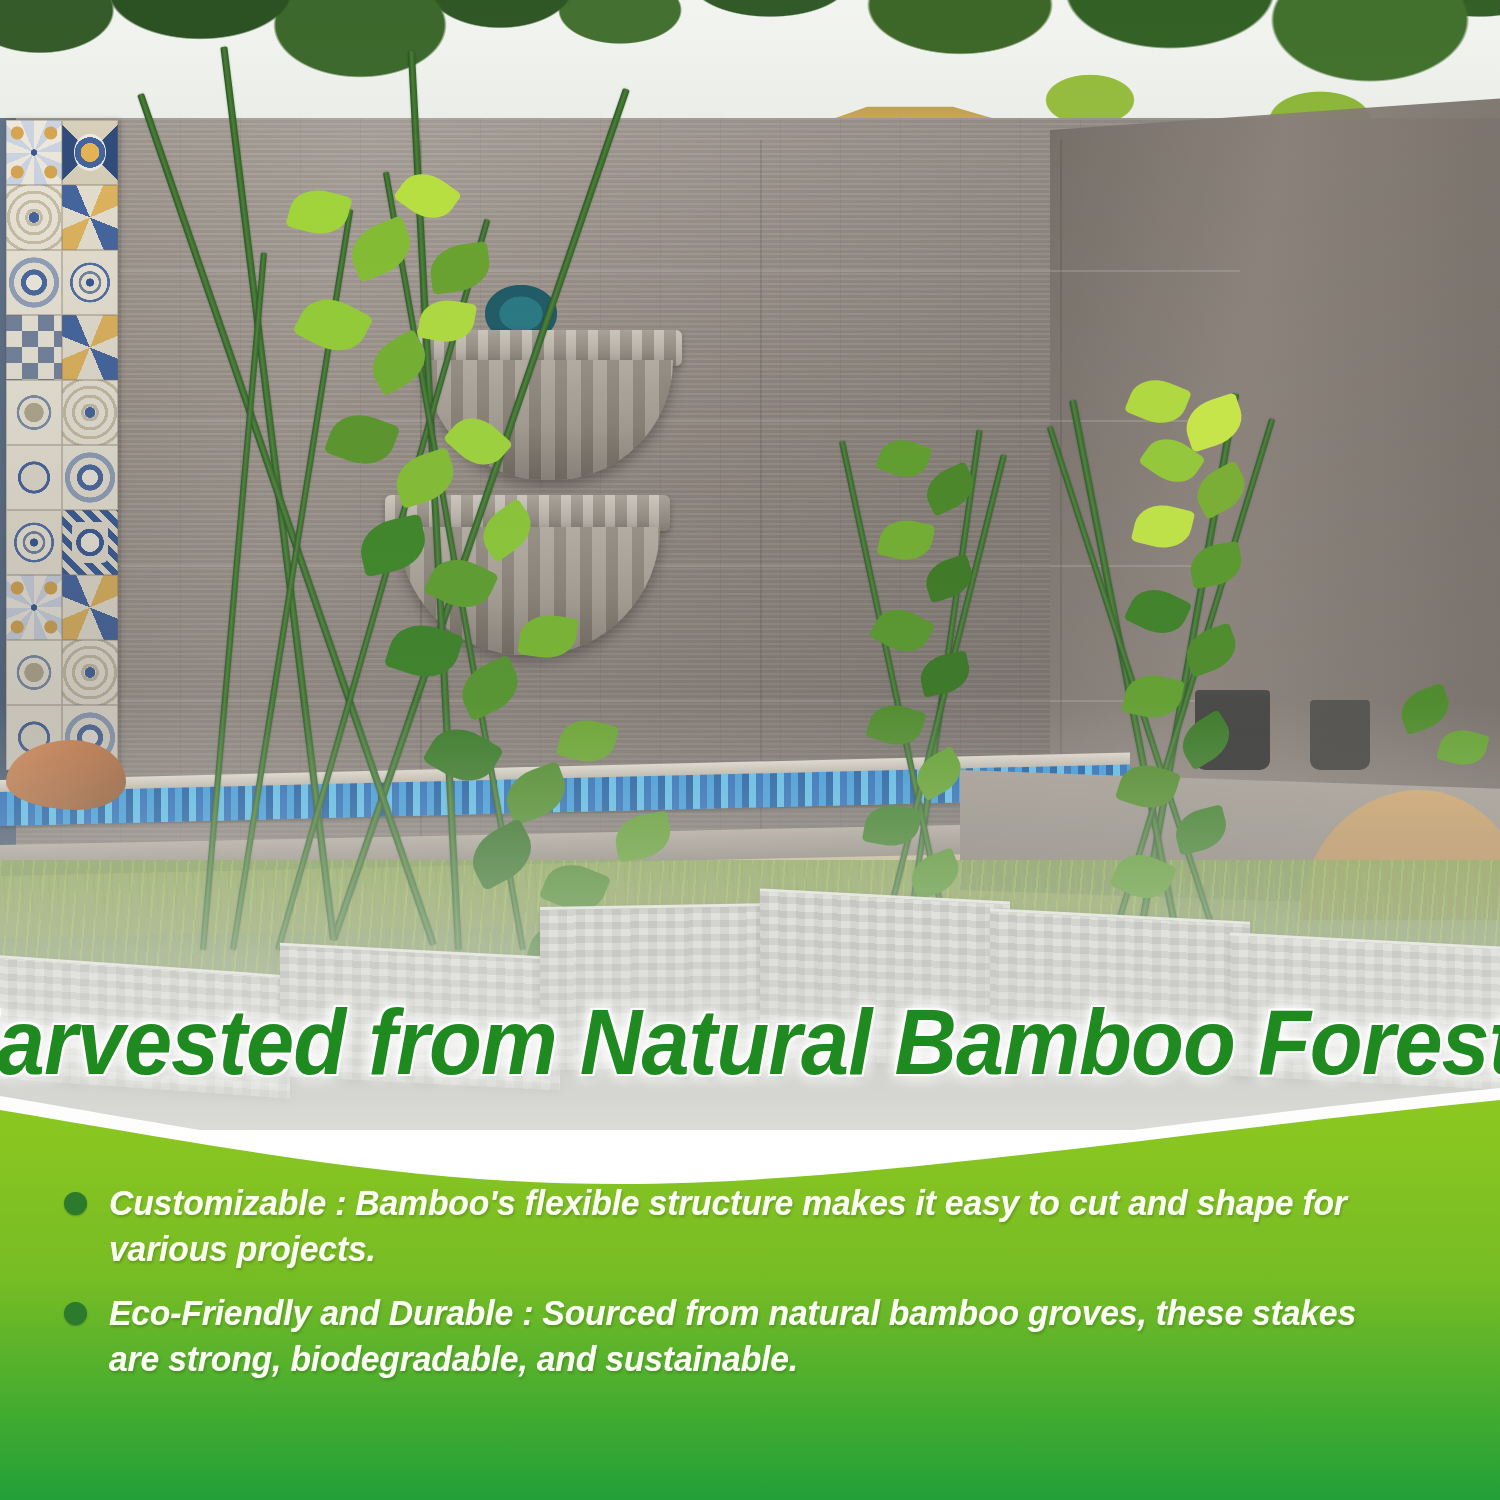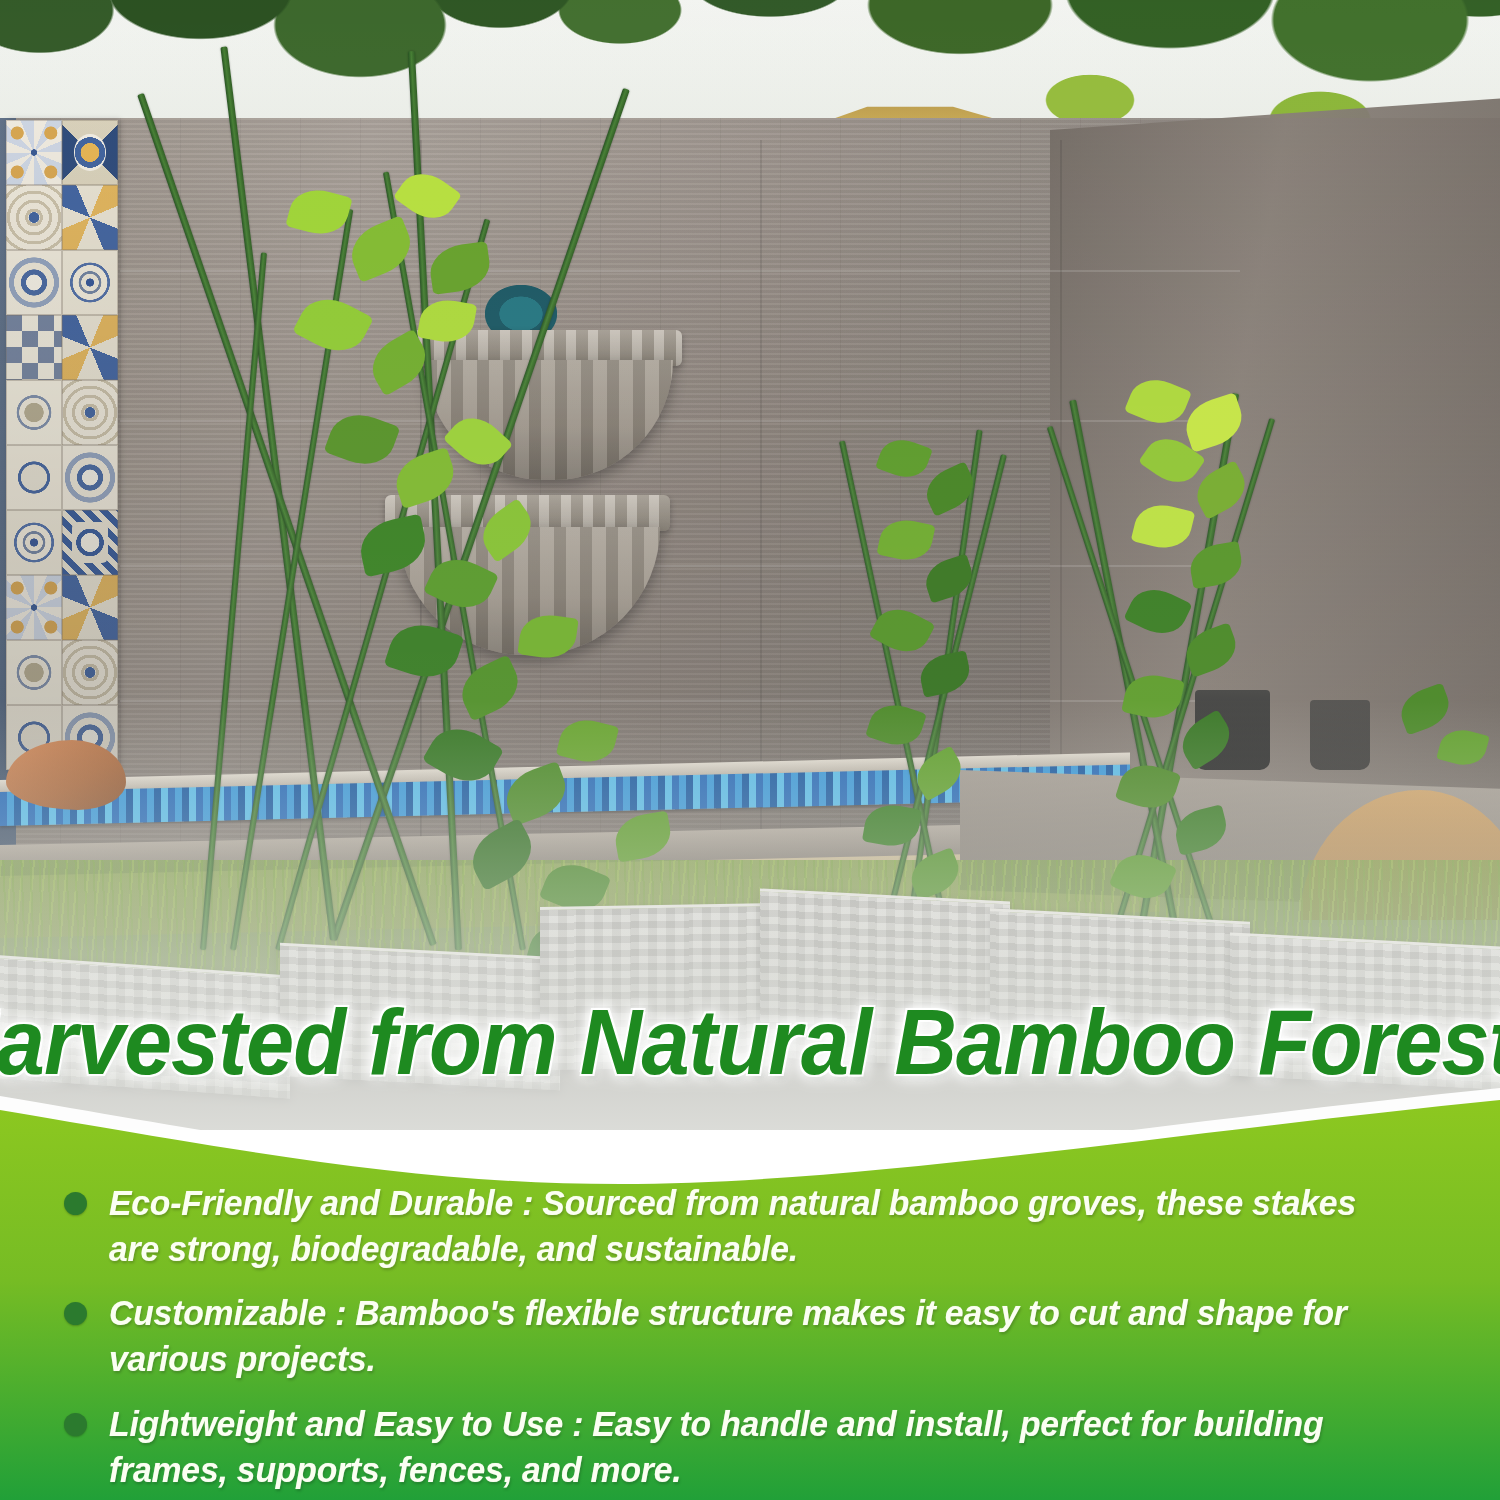--- a/index.html
+++ b/index.html
@@ -394,26 +394,22 @@
         </linearGradient>
       </defs>
 
       <path d="M0,8 C 260,52 420,84 620,84 C 860,84 1160,34 1500,0 L1500,412 L0,412 Z" fill="#FFFFFF" opacity="0.95"></path>
       <path d="M0,22 C 260,66 420,96 620,96 C 860,96 1160,46 1500,12 L1500,412 L0,412 Z" fill="url(#gradG)"></path>
     </svg>
 
     <div class="bullets">
       <div class="bullet">
         <span class="dot"></span>
-        <span class="btext">Eco-Friendly and Durable : Sourced from natural bamboo groves, these stakes are strong, biodegradable, and sustainable.</span>
-      </div>
-      <div class="bullet">
-        <span class="dot"></span>
         <span class="btext">Customizable : Bamboo's flexible structure makes it easy to cut and shape for various projects.</span>
       </div>
       <div class="bullet">
         <span class="dot"></span>
-        <span class="btext">Lightweight and Easy to Use : Easy to handle and install, perfect for building frames, supports, fences, and more.</span>
+        <span class="btext">Eco-Friendly and Durable : Sourced from natural bamboo groves, these stakes are strong, biodegradable, and sustainable.</span>
       </div>
     </div>
   </div>
 
 </div>
 
 </body></html>

